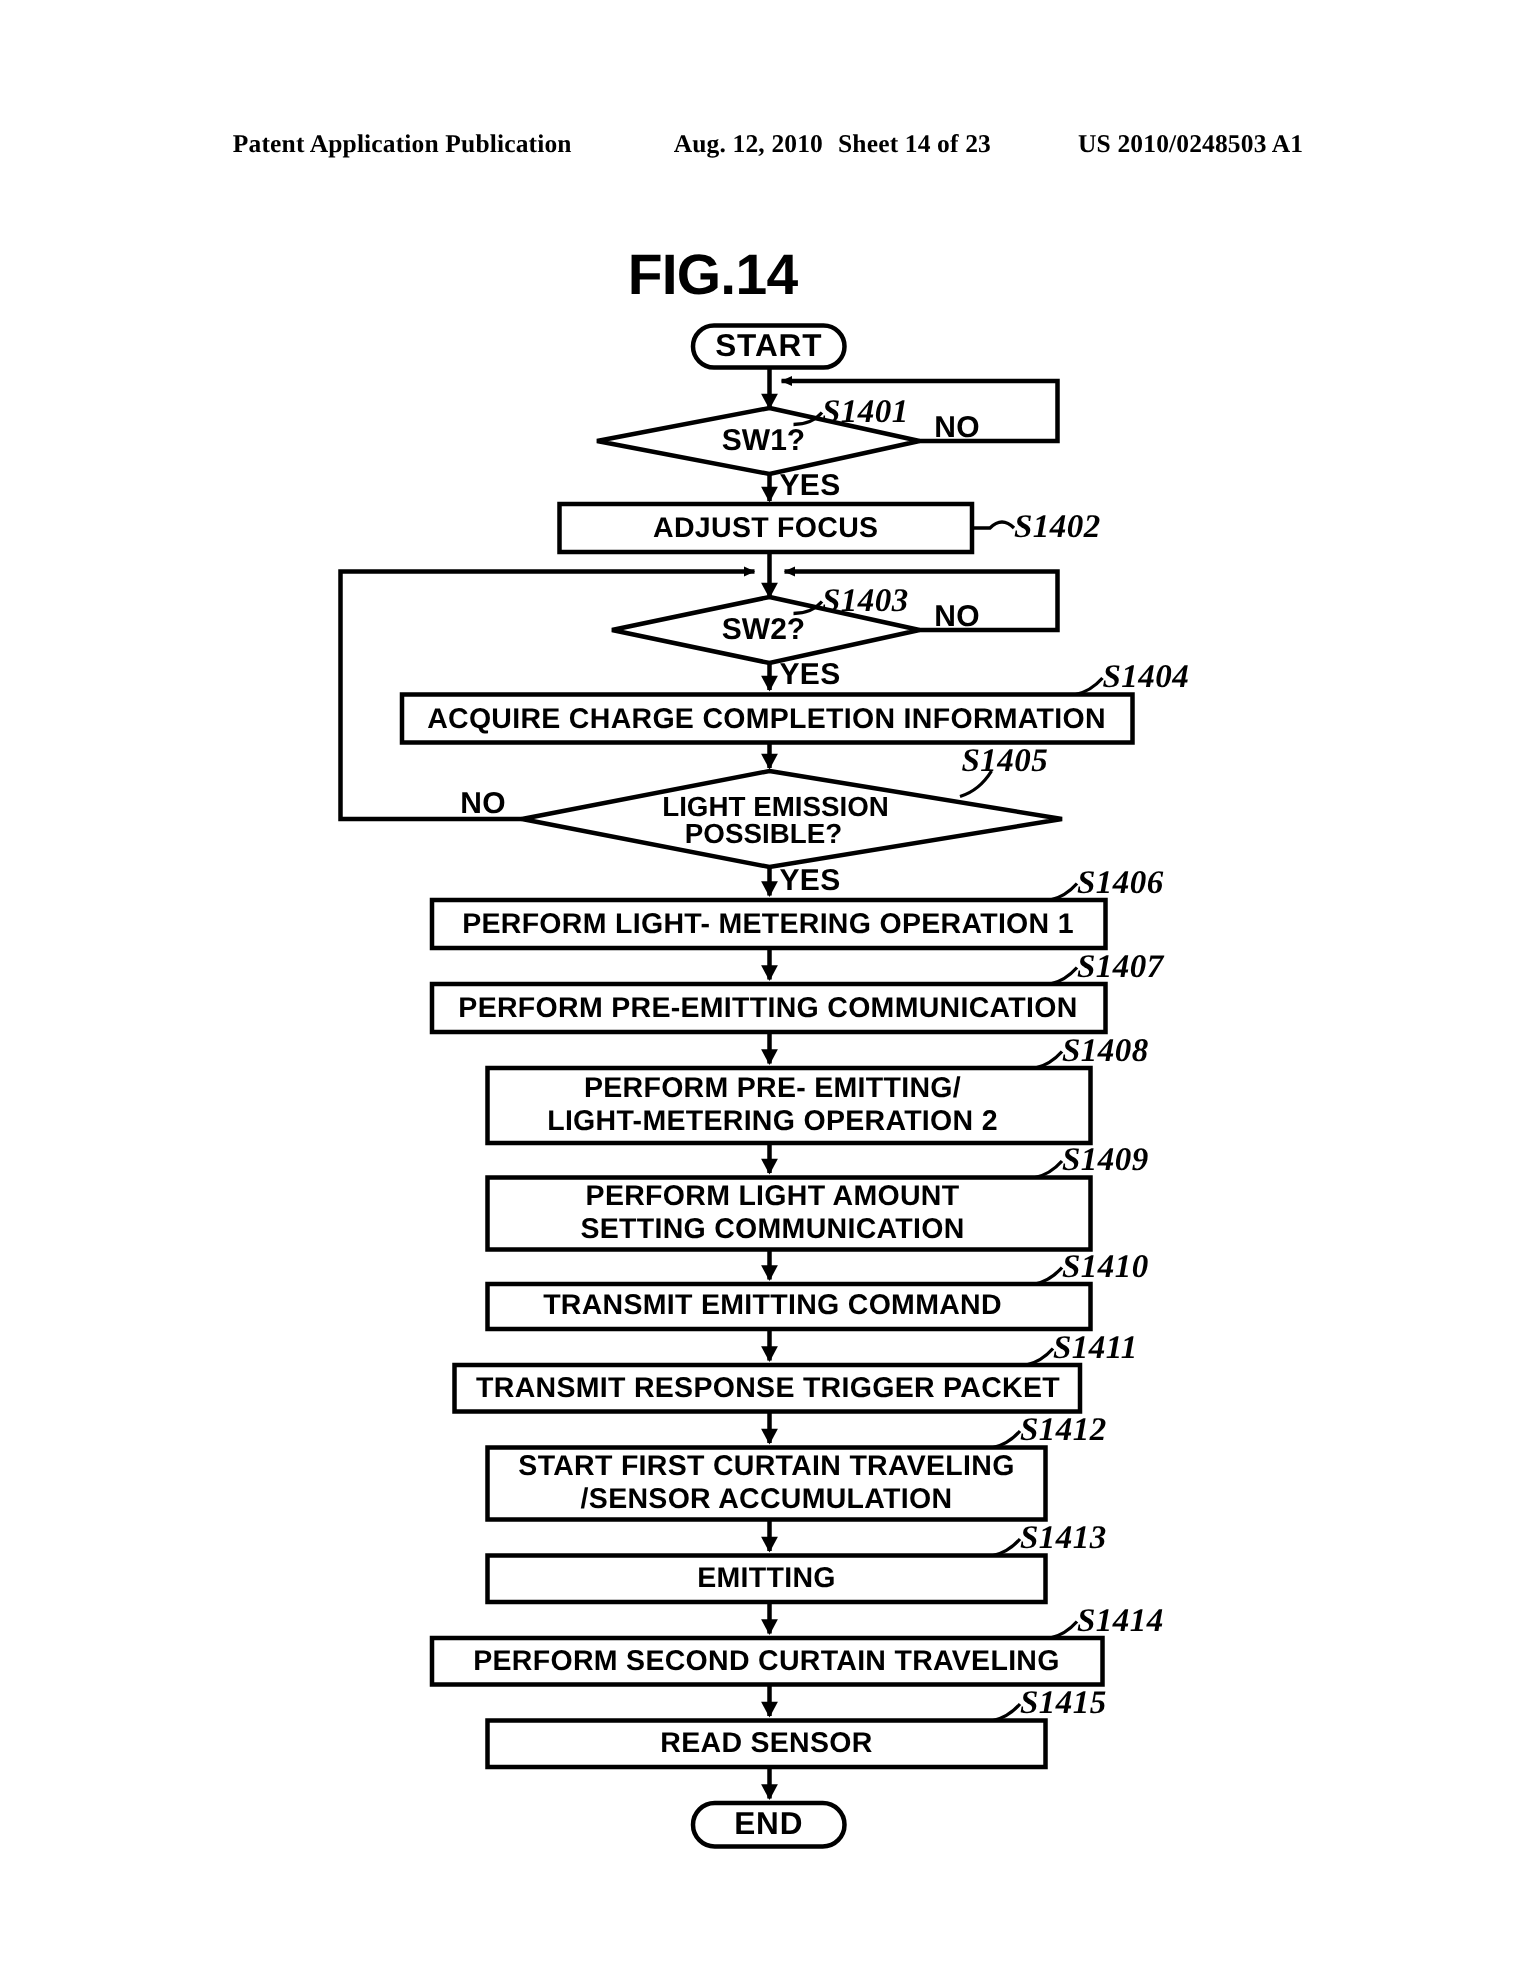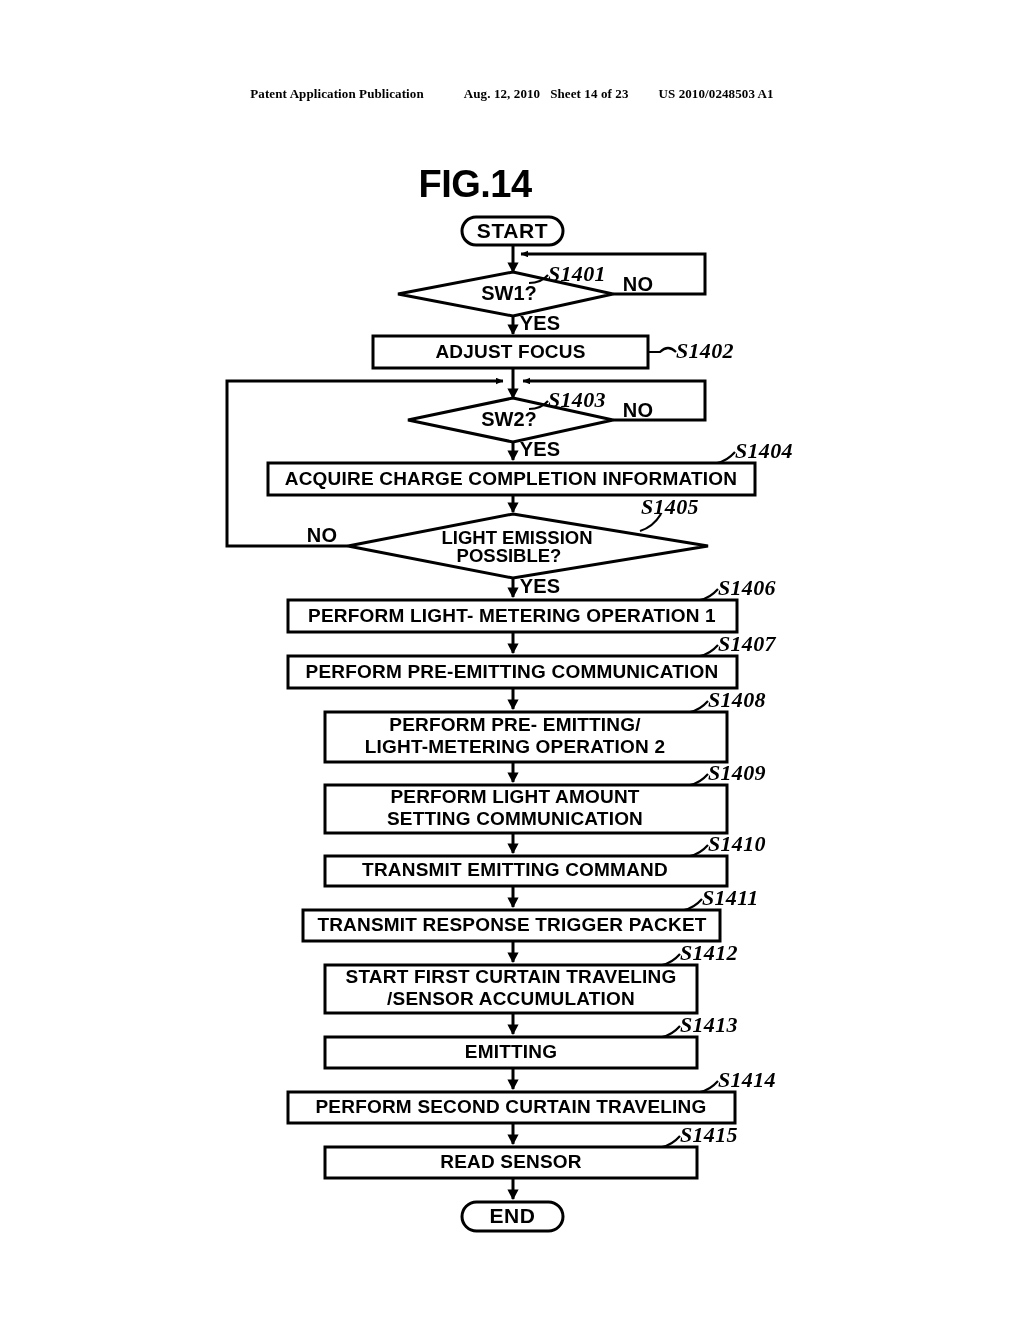--- a/index.html
+++ b/index.html
@@ -28,23 +28,24 @@
     position: absolute;
     top: 86px;
     left: 0;
     width: 1024px;
     height: 30px;
     display: flex;
     justify-content: center;
     align-items: baseline;
     font-family: "Liberation Serif", serif;
     font-weight: bold;
-    font-size: 13px;
+    font-size: 17px;
     letter-spacing: 0.1px;
     white-space: nowrap;
+    gap: 28px;
   }
   .pub-header .h-left   { margin-right: 40px; }
   .pub-header .h-mid    { margin-right: 30px; }
   .pub-header .h-mid .sheet { margin-left: 10px; }
   .pub-header .h-right  { }
 
   
   .fig-title {
     position: absolute;
     left: 0;

